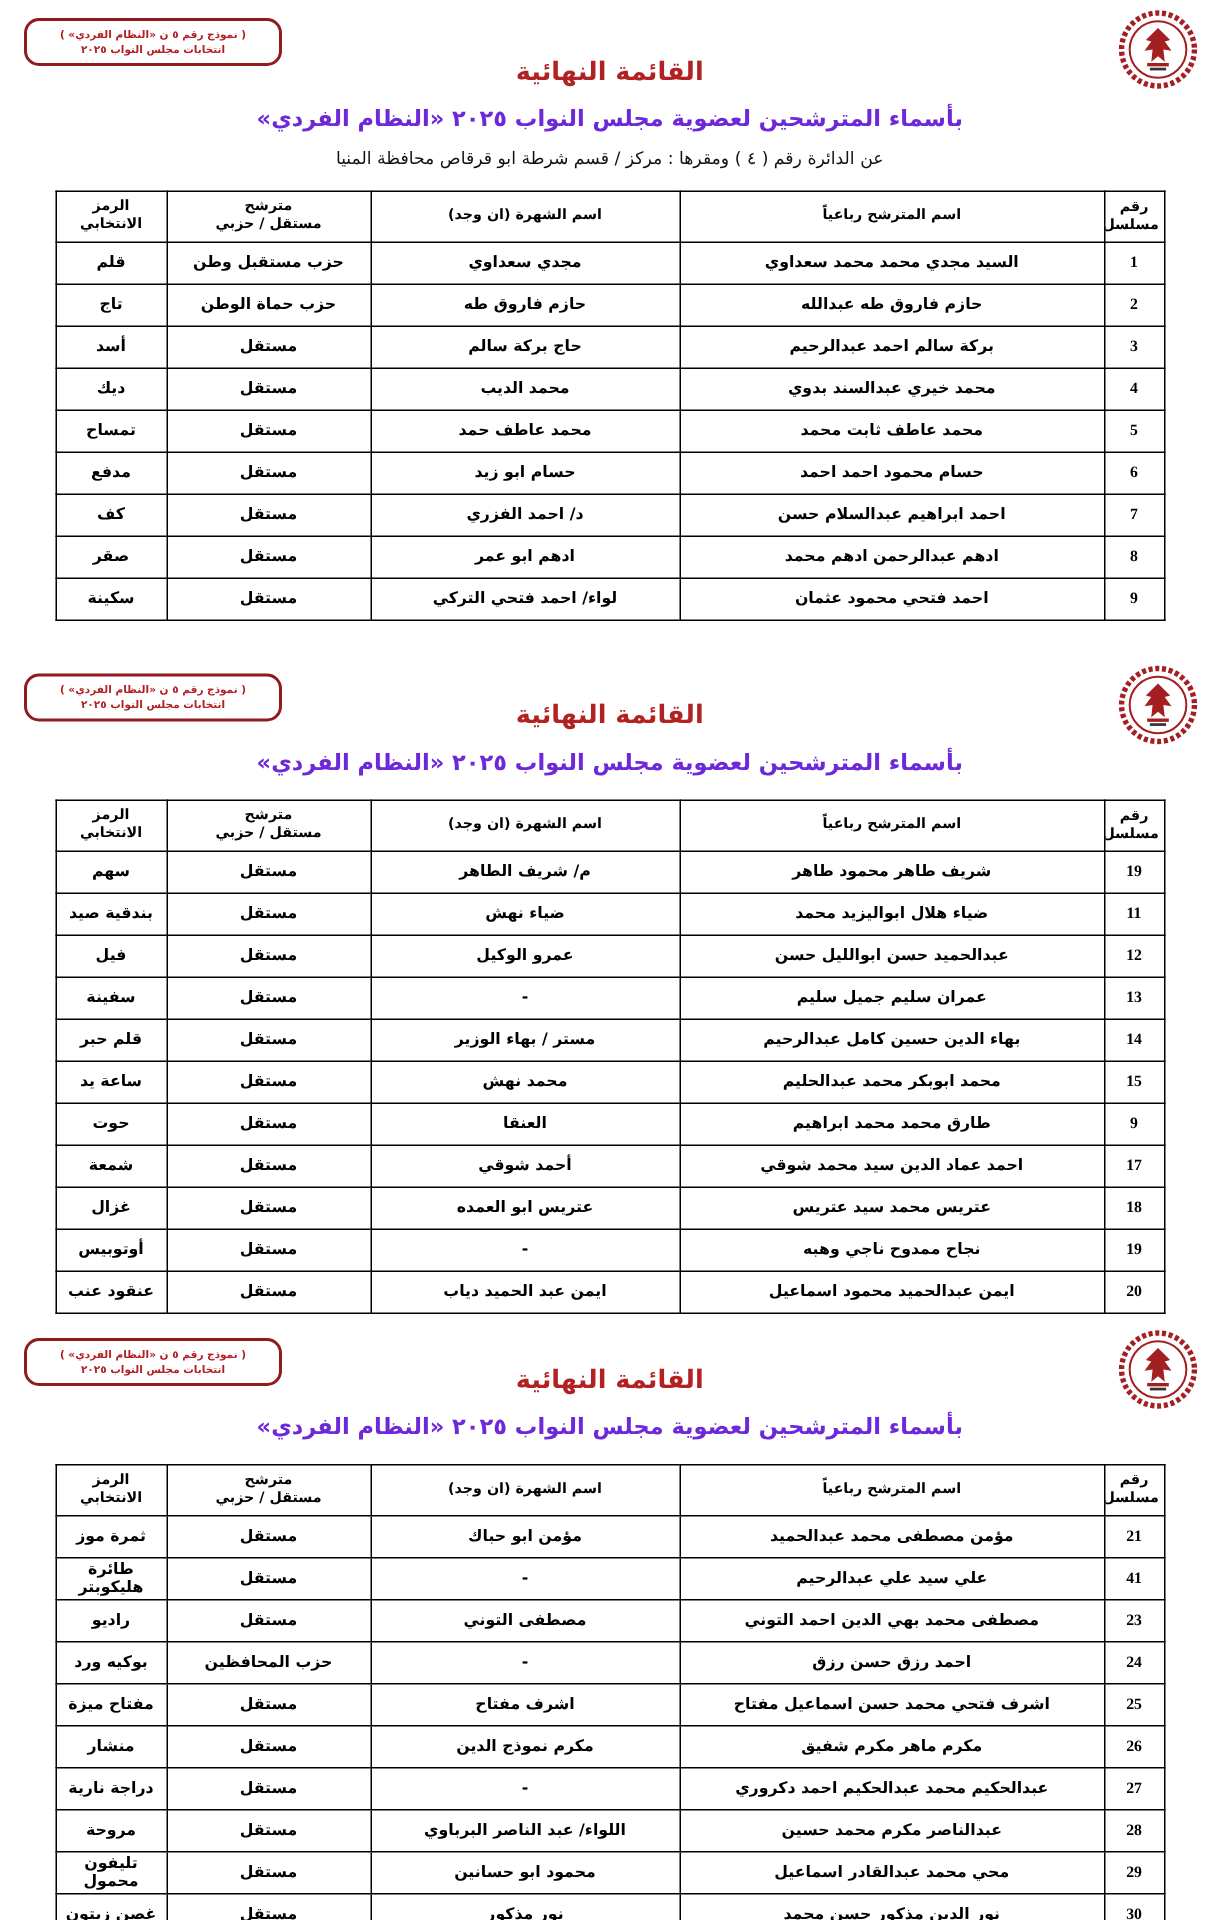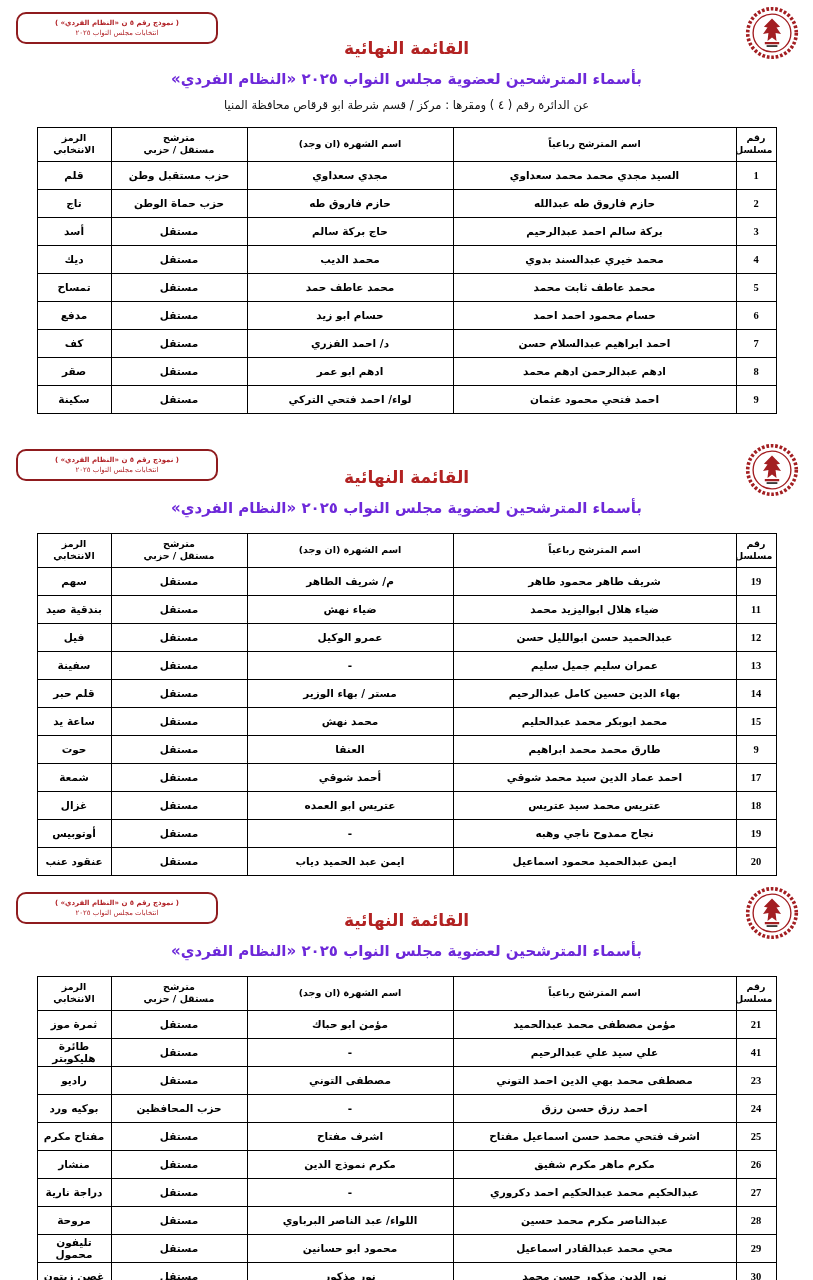--- a/index.html
+++ b/index.html
@@ -9,24 +9,24 @@
     direction:rtl;color:#000;
   }
   .page{position:relative;width:813px;}
   .page-1{height:437px;}
   .page-2{height:443px;}
   .page-3{height:400px;}
 
   .form-badge{
     position:absolute;left:16px;top:12px;width:152px;
     border:2px solid #8f1b1e;border-radius:10px;
-    padding:4px 23px;text-align:center;background:#fff;
+    padding:4px 8px;text-align:center;background:#fff;
   }
   .form-badge .l1{font-size:7px;font-weight:bold;color:#b01f24;line-height:1.5;}
-  .form-badge .l2{font-size:7px;font-weight:normal;color:#b01f24;line-height:1.4;}
+  .form-badge .l2{font-size:7px;font-weight:bold;color:#b01f24;line-height:1.4;}
 
   .emblem{position:absolute;right:14px;top:6px;width:54px;height:54px;}
 
   .headings{text-align:center;}
   .doc-title{
     padding-top:38px;font-size:17px;font-weight:bold;color:#b22222;line-height:1.2;
   }
   .page-2 .doc-title,.page-3 .doc-title{padding-top:30px;}
   .doc-subtitle{
     margin-top:12px;font-size:15px;font-weight:bold;color:#6d28d9;line-height:1.3;
@@ -346,21 +346,21 @@
           <td>احمد رزق حسن رزق</td>
           <td>-</td>
           <td>حزب المحافظين</td>
           <td>بوكيه ورد</td>
         </tr>
         <tr>
           <td class="serial">25</td>
           <td>اشرف فتحي محمد حسن اسماعيل مفتاح</td>
           <td>اشرف مفتاح</td>
           <td>مستقل</td>
-          <td>مفتاح مكرم</td>
+          <td>مفتاح ميزة</td>
         </tr>
         <tr>
           <td class="serial">26</td>
           <td>مكرم ماهر مكرم شفيق</td>
           <td>مكرم نموذج الدين</td>
           <td>مستقل</td>
           <td>منشار</td>
         </tr>
         <tr>
           <td class="serial">27</td>

